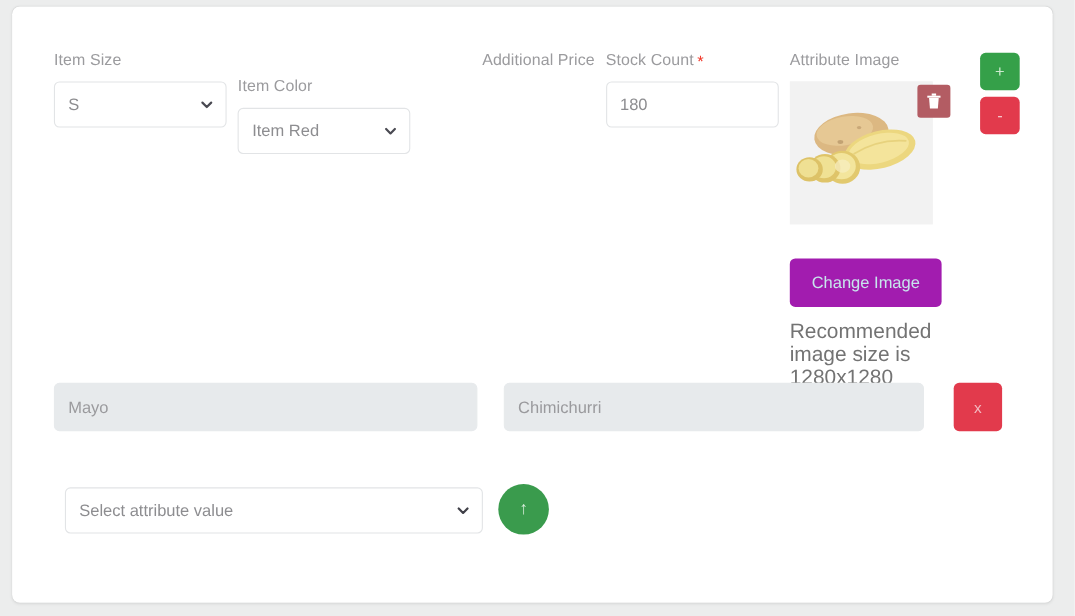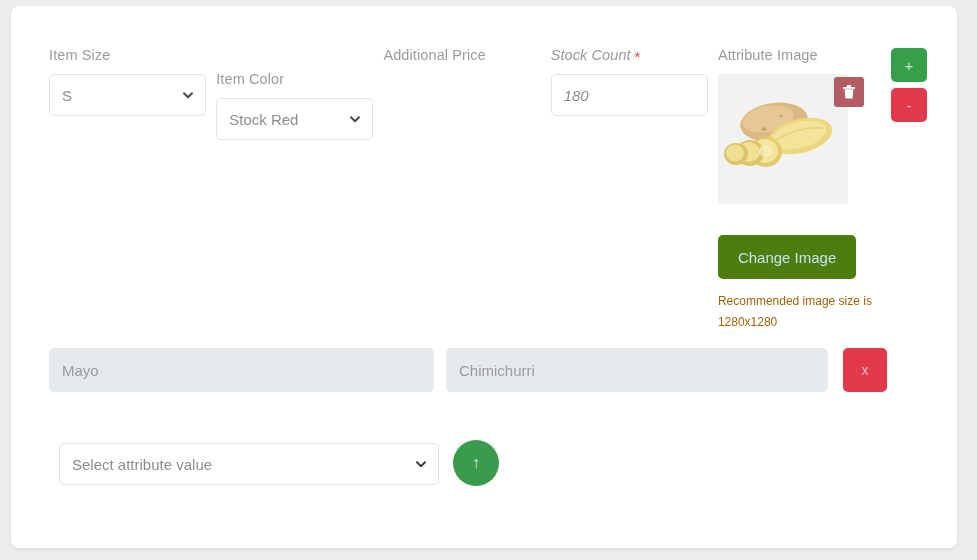--- a/index.html
+++ b/index.html
@@ -86,22 +86,22 @@
     position: absolute;
     left: 38px;
     top: 41px;
     width: 840px;
     display: flex;
     align-items: flex-start;
   }
   .col { margin-right: 10px; }
   .col-size  { width: 158px; }
   .col-color { width: 158px; margin-top: 24px; }
-  .col-price { width: 158px; }
-  .col-stock { width: 158px; font-style: italic; }
+  .col-price { width: 158px; text-align: right; }
+  .col-stock { width: 158px; }
   .col-image { width: 172px; margin-right: 0; }
 
   
   .img-wrap {
     position: relative;
     width: 130px;
     height: 130px;
     background: #f2f2f2;
   }
   .potato-canvas { display:block; width:130px; height:130px; }
@@ -119,35 +119,35 @@
     justify-content: center;
     cursor: pointer;
     padding: 0;
   }
   .trash-ico { width: 14px; height: 16px; display: block; }
 
   .change-btn {
     margin-top: 31px;
     height: 44px;
     padding: 0 20px;
-    background: #4d7c0f;
+    background: #a21caf;
     color: #c8e5ec;
     border: none;
     border-radius: 5px;
     font-family: "Liberation Sans", sans-serif;
     font-size: 15px;
     cursor: pointer;
     display: inline-flex;
     align-items: center;
   }
   .reco {
     margin-top: 12px;
-    font-size: 12px;
+    font-size: 19px;
     line-height: 21px;
-    color: #a16207;
+    color: #737373;
     width: 170px;
   }
 
   
   .pm-stack {
     position: absolute;
     right: 30px;
     top: 42px;
     width: 36px;
   }
@@ -168,20 +168,21 @@
   .pm-btn.remove { background: #e23a4c; color: #f6c3c9; }
 
   
   .row-pair {
     position: absolute;
     left: 38px;
     top: 342px;
     width: 900px;
     display: flex;
     align-items: center;
+    gap: 12px;
   }
   .pair-a { width: 385px; }
   .pair-b { width: 382px; margin-left: 12px; }
   .pair-a .ctrl, .pair-b .ctrl { height: 44px; }
   .x-btn {
     margin-left: 15px;
     width: 44px;
     height: 44px;
     background: #e23a4c;
     color: #f3b9c0;
@@ -237,21 +238,21 @@
         <span>S</span>
         <svg class="chev" viewBox="0 0 12 12">
           <path d="M2 4.3 L6 8.3 L10 4.3" stroke="#4a4a52" stroke-width="2" fill="none" stroke-linecap="round" stroke-linejoin="round"></path>
         </svg>
       </div>
     </div>
 
     <div class="col col-color">
       <div class="field-label">Item Color</div>
       <div class="ctrl select">
-        <span>Stock Red</span>
+        <span>Item Red</span>
         <svg class="chev" viewBox="0 0 12 12">
           <path d="M2 4.3 L6 8.3 L10 4.3" stroke="#4a4a52" stroke-width="2" fill="none" stroke-linecap="round" stroke-linejoin="round"></path>
         </svg>
       </div>
     </div>
 
     <div class="col col-price">
       <div class="field-label">Additional Price</div>
     </div>
 

